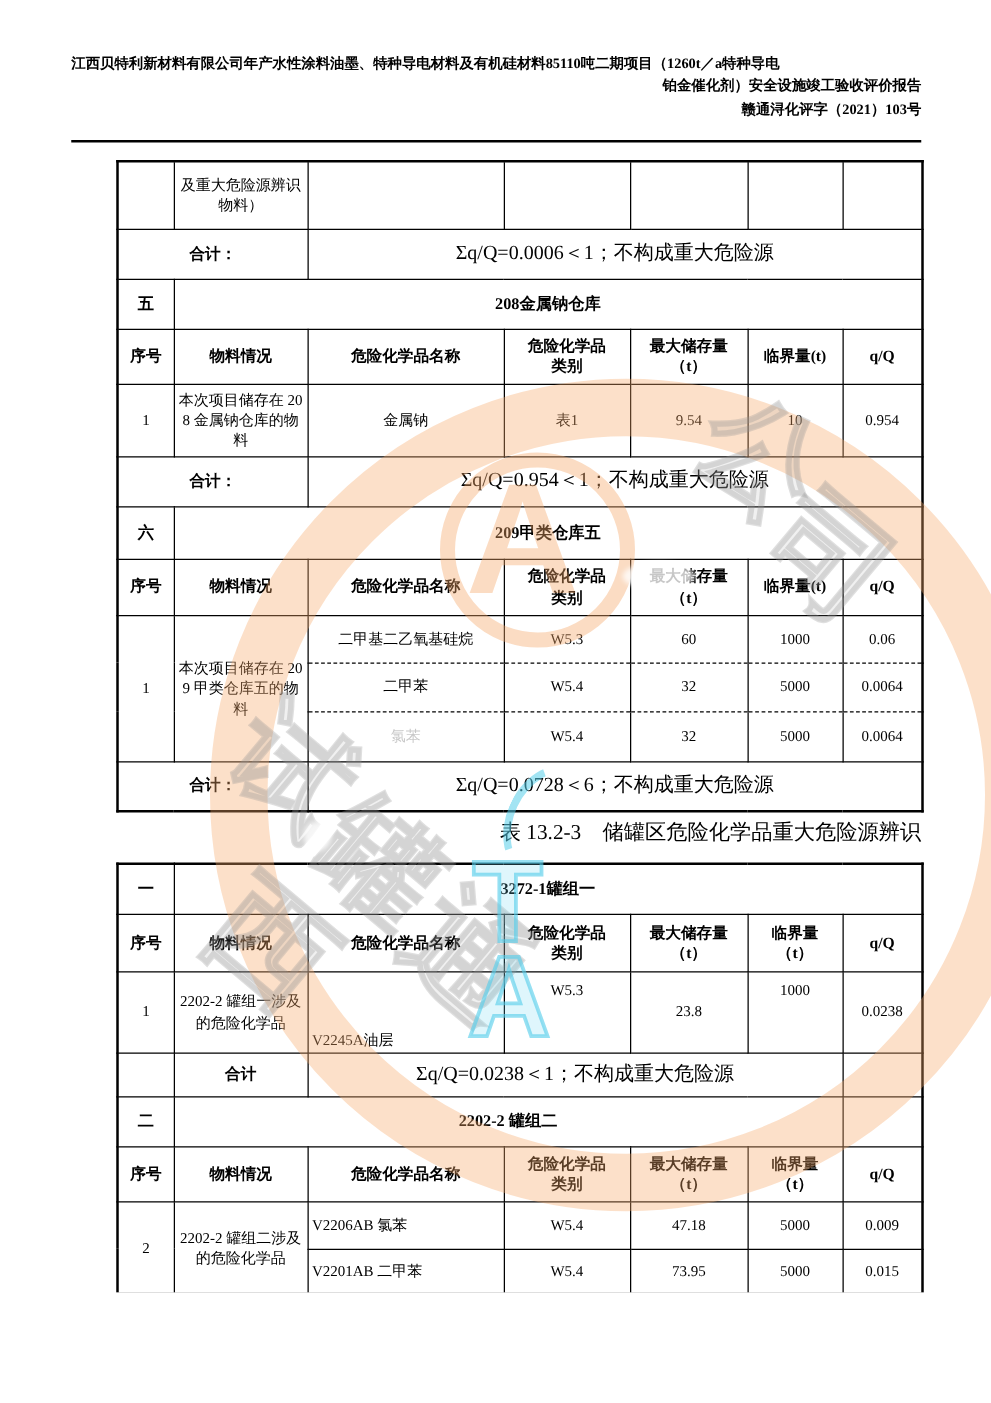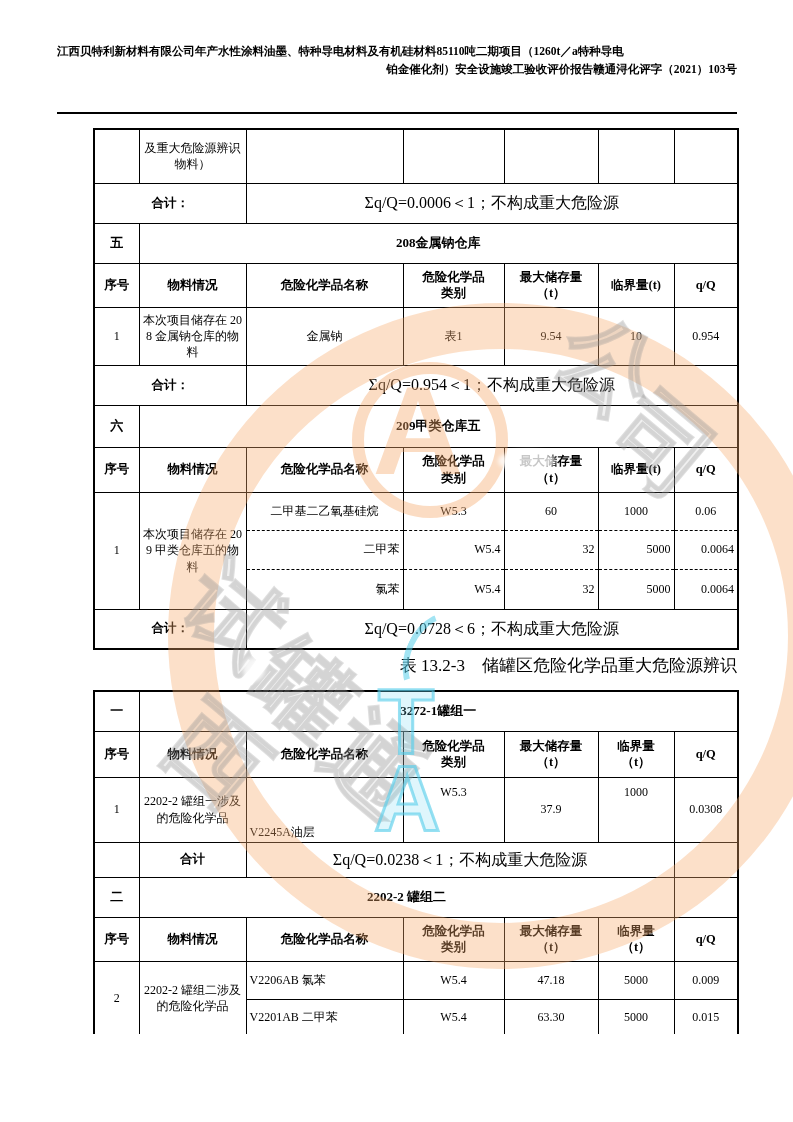--- a/index.html
+++ b/index.html
@@ -1,38 +1,38 @@
 <!DOCTYPE html>
 <html><head>
 <meta charset="utf-8">
 <style>
   html,body{margin:0;padding:0;background:#fff;}
   .page{position:relative;width:793px;height:1034px;background:#fff;overflow:hidden;
         font-family:"Liberation Serif","DejaVu Serif",serif;color:#000;}
   
   .hdr{position:absolute;left:57px;top:42px;width:680px;font-size:11.5px;font-weight:bold;
        line-height:1.6;text-align:justify;}
-  .hdr-l3{display:flex;justify-content:flex-end;align-items:flex-end;}
+  .hdr-l3{display:flex;justify-content:flex-start;align-items:flex-end;flex-direction:column;}
   .rule1{position:absolute;left:57px;top:112px;width:680px;border-top:2px solid #000;}
   
   table{border-collapse:collapse;table-layout:fixed;width:644px;border:2px solid #000;}
   .t1{position:absolute;left:93px;top:128px;}
   .t2{position:absolute;left:93px;top:690px;}
   td{border:1px solid #000;font-size:12px;text-align:center;vertical-align:middle;
      padding:1px 3px;word-break:break-all;line-height:1.35;}
   .hd{font-weight:bold;font-size:12.5px;white-space:pre-line;line-height:1.3;}
   .sect{font-weight:bold;font-size:13px;}
   .no{font-weight:bold;font-size:13px;}
   .tot{font-weight:bold;font-size:12.5px;}
   .res{font-size:16px;}
   .left{text-align:left;}
   .vb{vertical-align:bottom;}
   .vt{vertical-align:top;padding-top:6px;}
   .db{border-bottom-style:dashed;}
-  .dt{border-top-style:dashed;text-align:right;}
+  .dt{border-top-style:dashed;}
   .caption{position:absolute;left:93px;top:654px;width:644px;text-align:right;
            font-weight:normal;font-size:17px;}
   .rule2{position:absolute;left:57px;top:1043px;width:680px;border-top:2px solid #000;}
   .pageno{position:absolute;left:0;top:1053px;width:793px;text-align:center;font-size:11px;}
   
   .wm{position:absolute;inset:0;pointer-events:none;z-index:5;}
   .ring{position:absolute;left:168px;top:303px;width:574px;height:574px;border-radius:50%;
         border:46px solid rgba(246,168,104,0.36);}
   .logoring{position:absolute;left:352px;top:362px;width:132px;height:132px;border-radius:50%;
         border:12px solid rgba(246,168,104,0.40);}
@@ -187,23 +187,23 @@
 （t）</td>
       <td class="hd">临界量
 （t）</td>
       <td class="hd">q/Q</td>
     </tr>
     <tr style="height:65px">
       <td>1</td>
       <td>2202-2 罐组一涉及的危险化学品</td>
       <td class="left vb">V2245A油层</td>
       <td class="vt">W5.3</td>
-      <td>37.9</td>
+      <td>23.8</td>
       <td class="vt">1000</td>
-      <td>0.0308</td>
+      <td>0.0238</td>
     </tr>
     <tr style="height:35px">
       <td></td>
       <td class="tot">合计</td>
       <td colspan="4" class="res">Σq/Q=0.0238＜1；不构成重大危险源</td>
       <td></td>
     </tr>
     <tr style="height:40px">
       <td class="no">二</td>
       <td colspan="5" class="sect">2202-2 罐组二</td>
@@ -226,21 +226,21 @@
       <td rowspan="2">2202-2 罐组二涉及的危险化学品</td>
       <td class="left">V2206AB 氯苯</td>
       <td>W5.4</td>
       <td>47.18</td>
       <td>5000</td>
       <td>0.009</td>
     </tr>
     <tr style="height:36px">
       <td class="left">V2201AB 二甲苯</td>
       <td>W5.4</td>
-      <td>63.30</td>
+      <td>73.95</td>
       <td>5000</td>
       <td>0.015</td>
     </tr>
   </tbody>
     </table>
 
   <div class="rule2"></div>
 
   <div class="wm">
     <div class="ring"></div>

